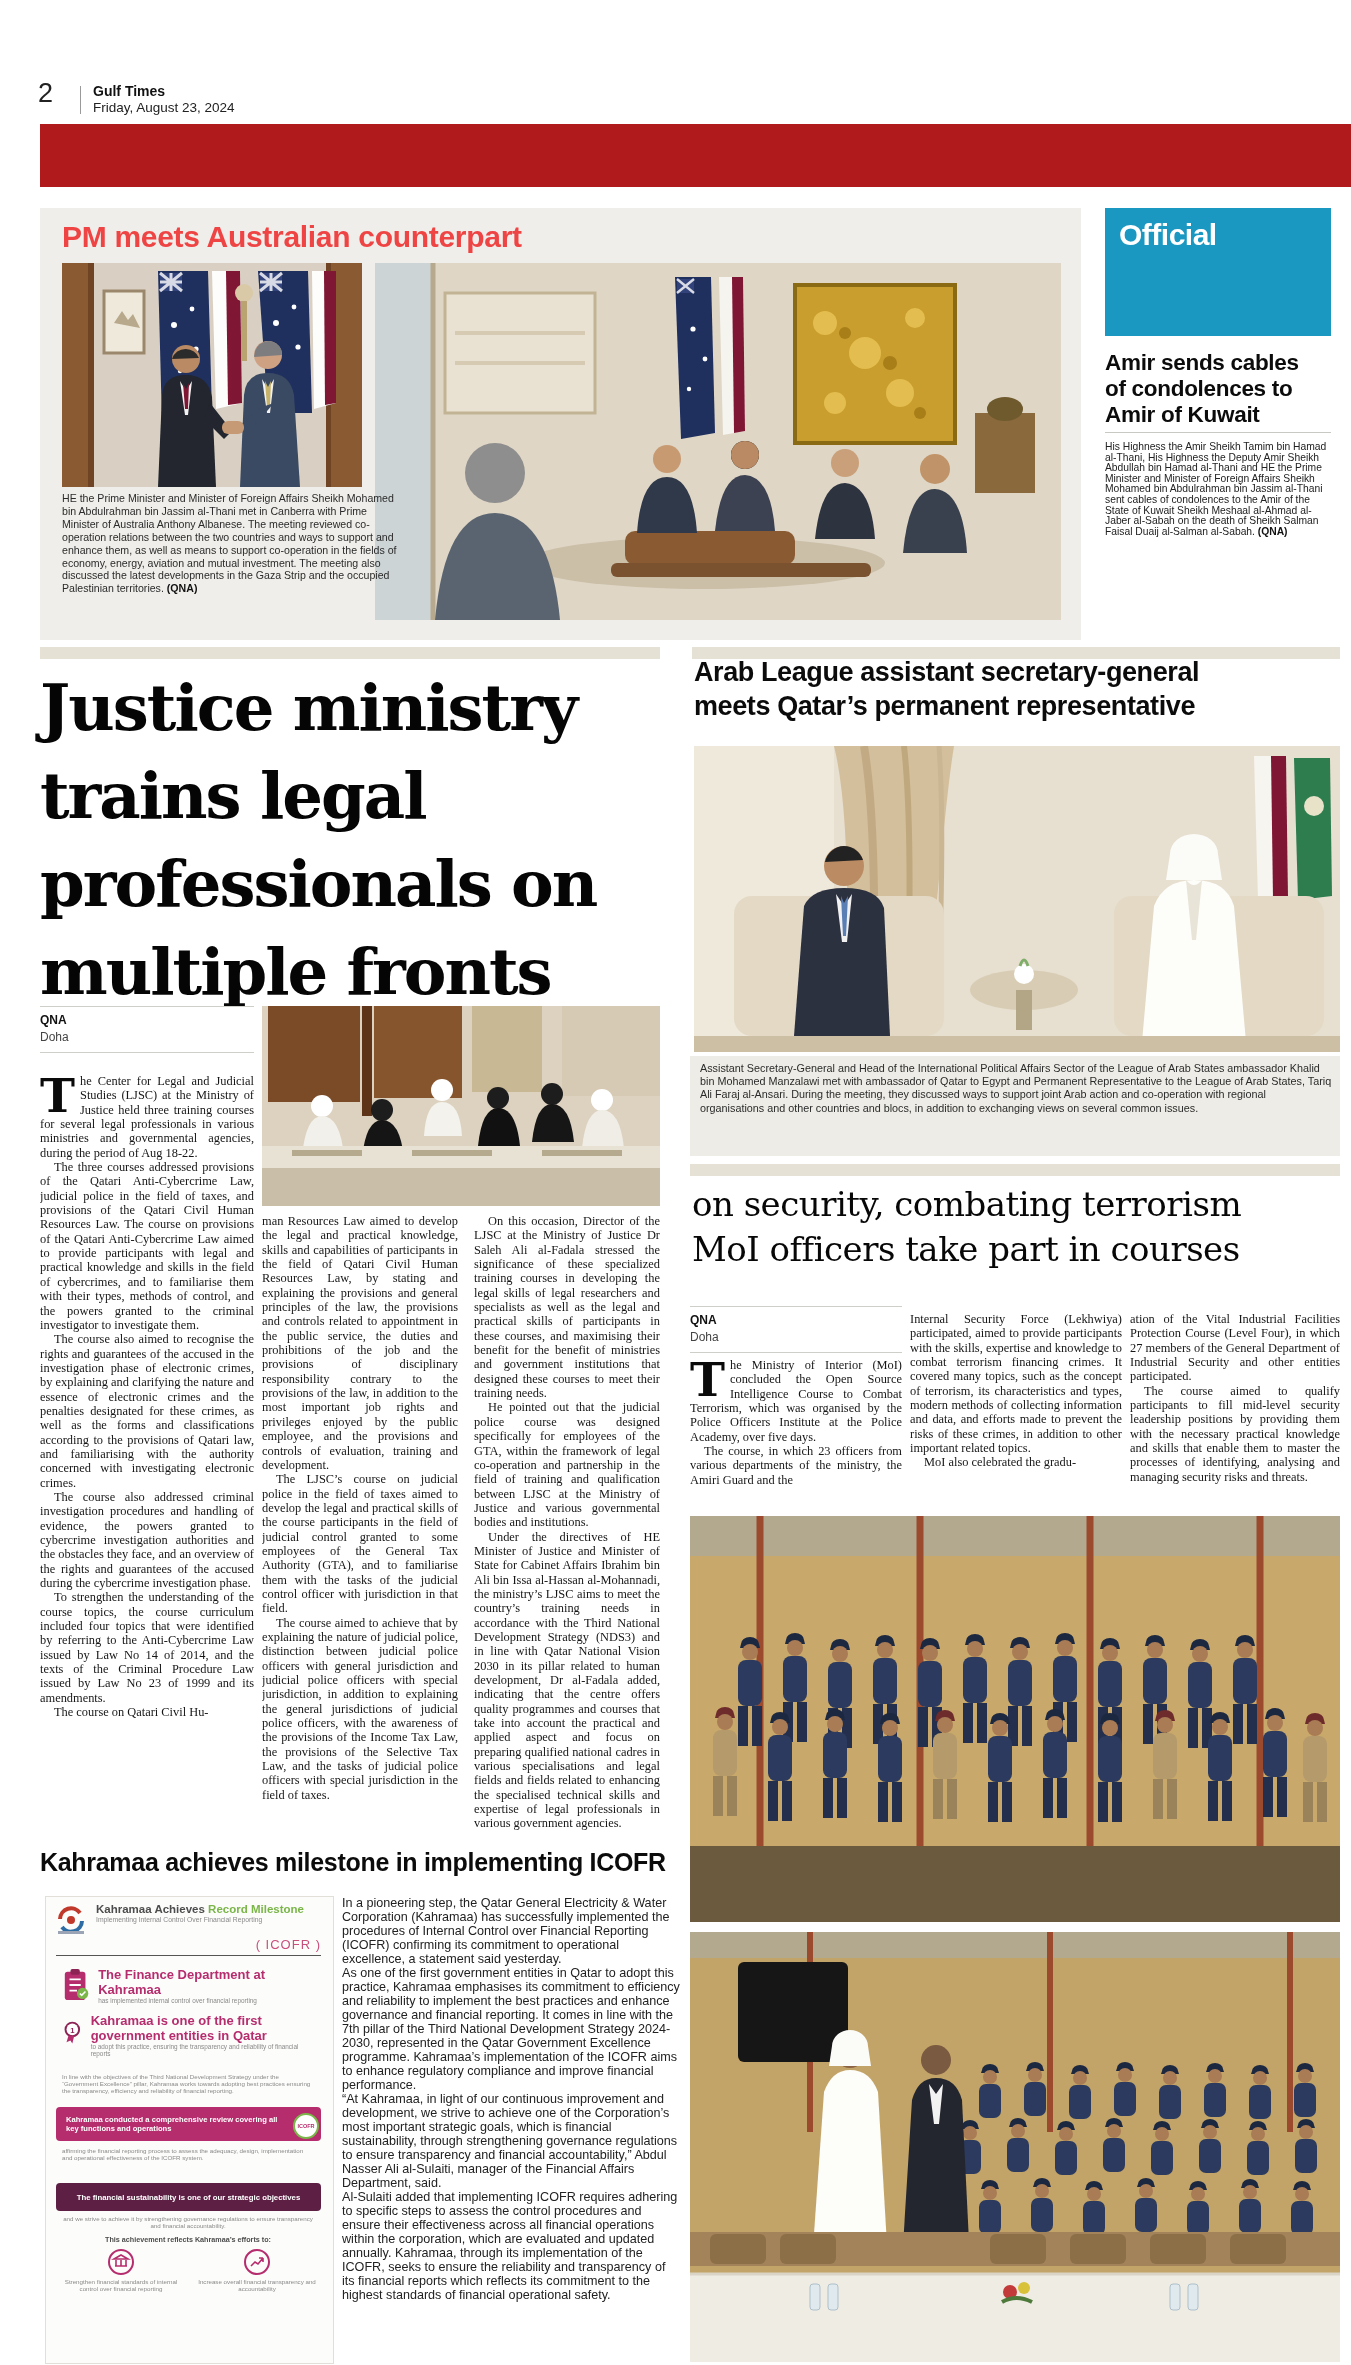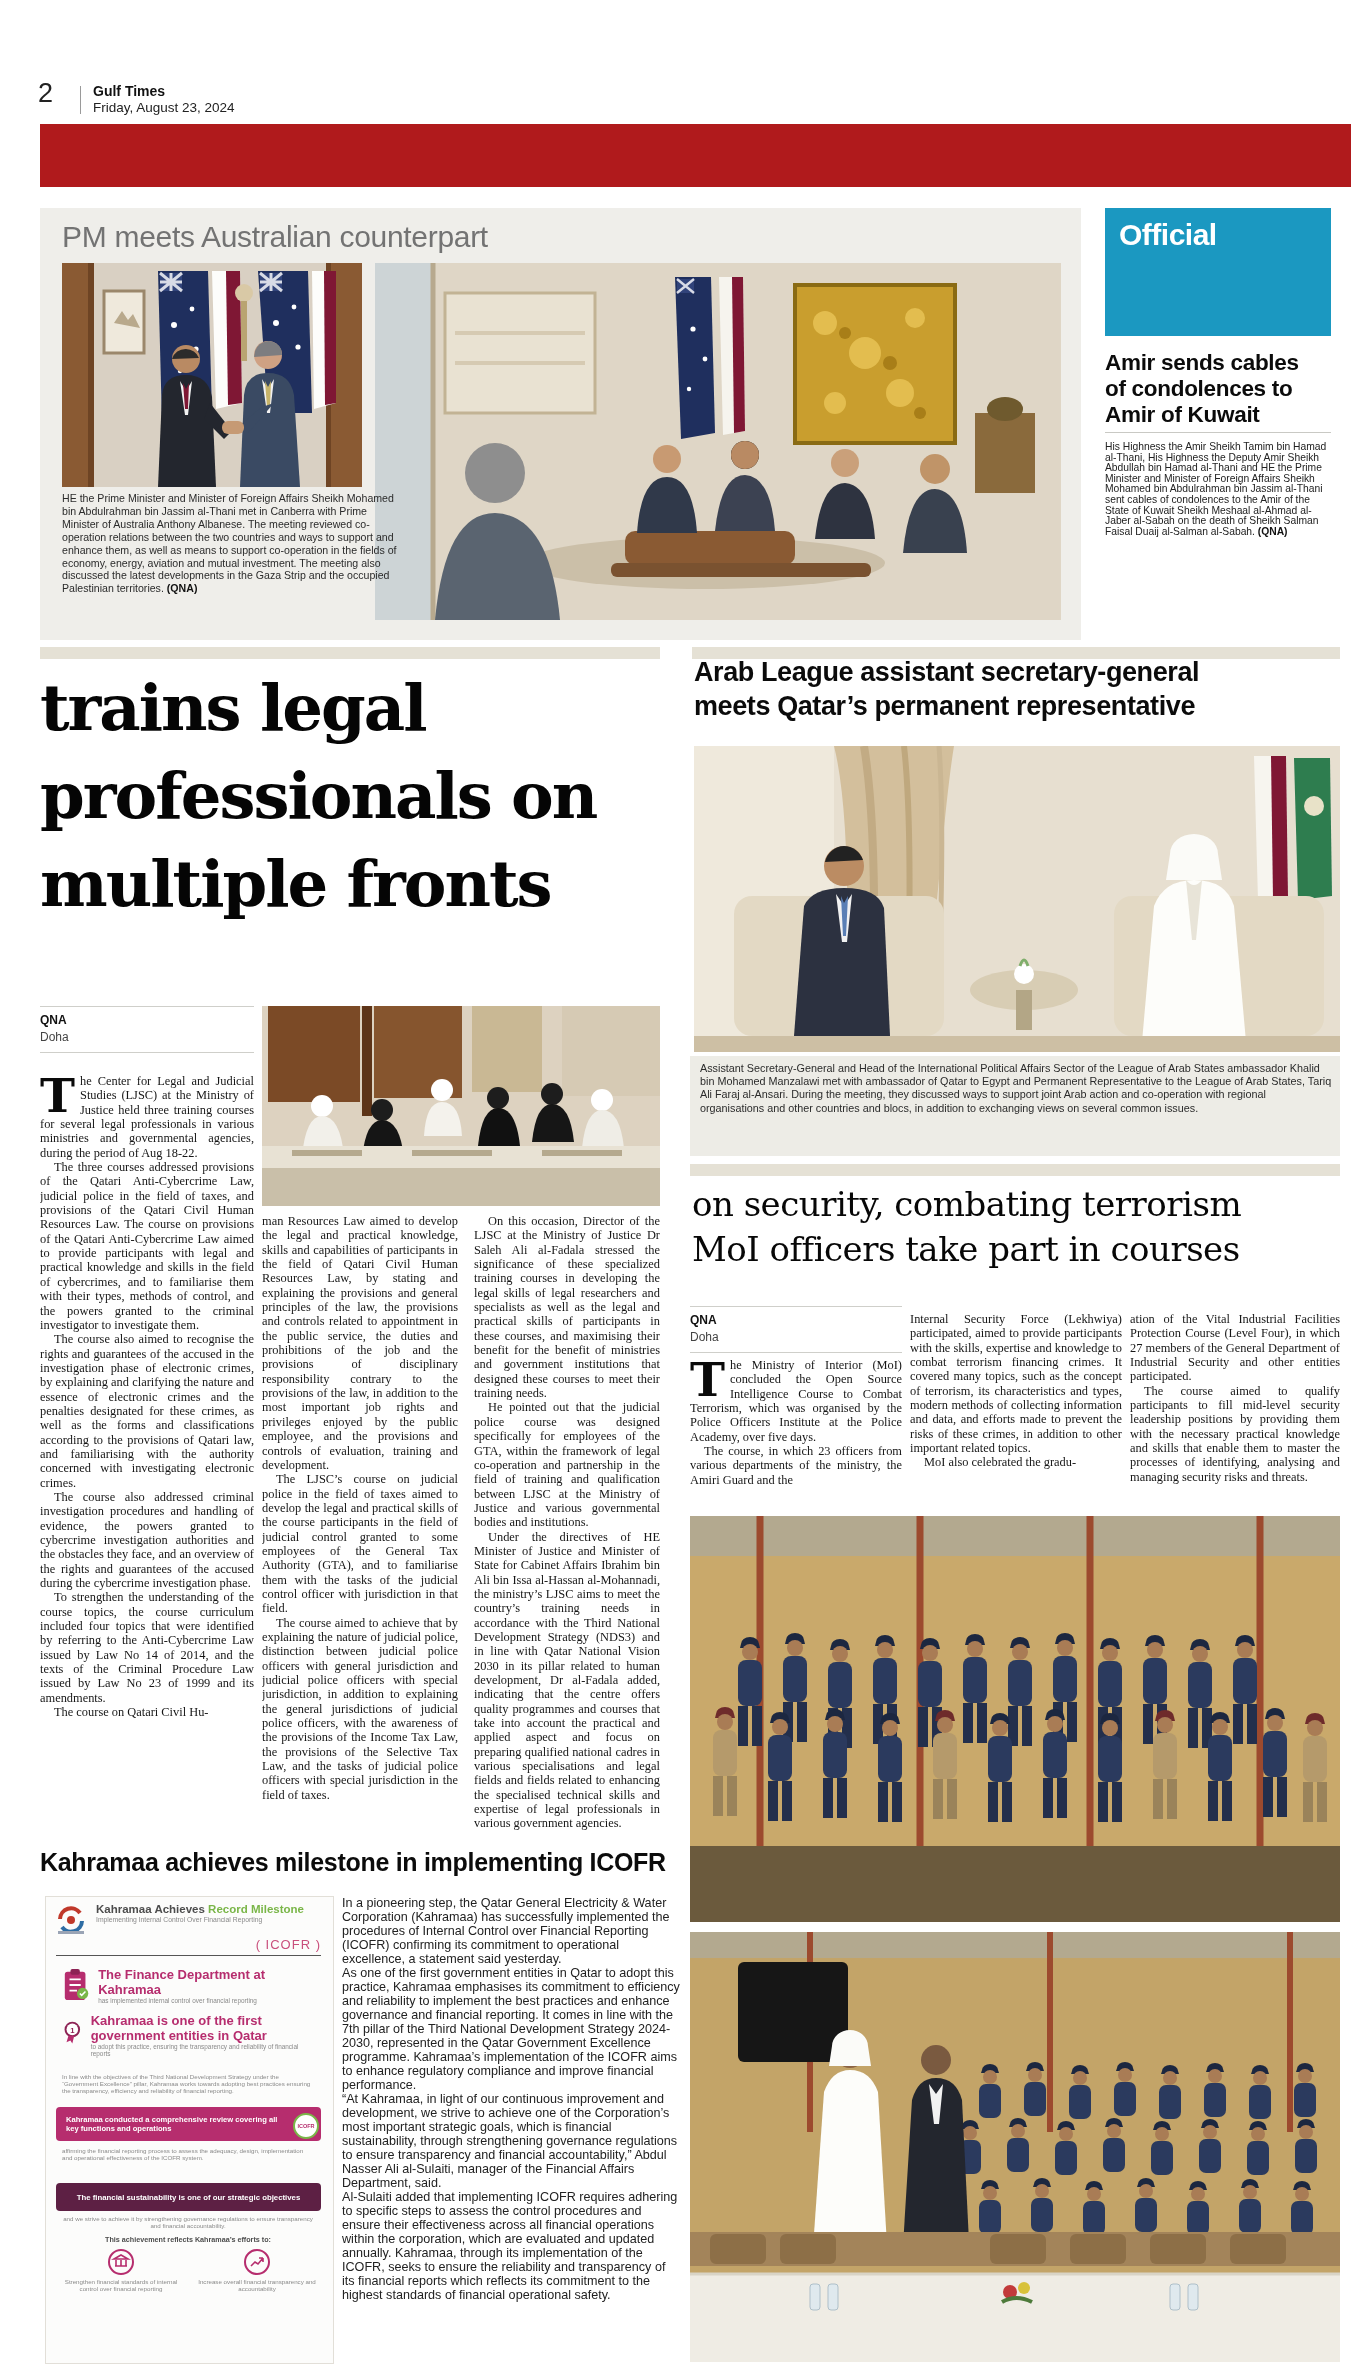--- a/index.html
+++ b/index.html
@@ -14,21 +14,21 @@
   .dateline{left:93px;top:100px;font-size:13.5px;color:#222;}
   .banner{left:40px;top:124px;width:1311px;height:63px;}
   .banner-oval{left:55px;top:131px;width:48px;height:50px;background:#fff;border-radius:50%;
                display:flex;align-items:center;justify-content:center;}
   .banner-sep{left:119px;top:136px;width:2px;height:40px;background:#e9b9b9;}
   .banner-title{left:136px;top:130px;font-size:40px;letter-spacing:2px;color:#fff;font-weight:400;
                 font-family:"Liberation Sans",sans-serif;transform:scaleY(1.08);transform-origin:top left;}
 
   
   .topbox{left:40px;top:208px;width:1041px;height:432px;background:#efeeea;}
-  .top-headline{left:62px;top:220px;font-size:30px;font-weight:normal;color:#737373;letter-spacing:-.3px;}
+  .top-headline{left:62px;top:220px;font-size:30px;font-weight:bold;color:#ef4444;letter-spacing:-.3px;}
   .photo{overflow:hidden;background:#cfc5b5;}
   .pm-left{left:62px;top:263px;width:300px;height:224px;}
   .pm-right{left:375px;top:263px;width:686px;height:357px;}
   .pm-caption{left:62px;top:492px;width:344px;font-size:10.6px;line-height:12.9px;color:#2b2b2b;}
   .qna-b{font-weight:bold;color:#111;}
 
   
   .off-box{left:1105px;top:208px;width:226px;height:128px;background:#1b98c1;}
   .off-label{left:1119px;top:218px;font-size:30px;font-weight:bold;color:#fff;letter-spacing:-.5px;}
   .off-headline{left:1105px;top:350px;width:232px;font-size:22.5px;line-height:26px;font-weight:bold;color:#0b0b0b;letter-spacing:-.3px;}
@@ -264,20 +264,21 @@
 <div class="abs off-rule"></div>
 <div class="abs off-body">
   <span>His Highness the Amir Sheikh Tamim bin Hamad al-Thani, His Highness the Deputy Amir Sheikh Abdullah bin Hamad al-Thani and HE the Prime Minister and Minister of Foreign Affairs Sheikh Mohamed bin Abdulrahman bin Jassim al-Thani sent cables of condolences to the Amir of the State of Kuwait Sheikh Meshaal al-Ahmad al-Jaber al-Sabah on the death of Sheikh Salman Faisal Duaij al-Salman al-Sabah. </span><span class="qna-b">(QNA)</span>
 </div>
 
 <div class="abs bar bar-left"></div>
 <div class="abs bar bar-right-top"></div>
 <div class="abs bar bar-right-mid"></div>
 
 <div class="abs j-headline">
+  <div>Justice ministry</div>
   <div>trains legal</div>
   <div>professionals on</div>
   <div>multiple fronts</div>
 </div>
 
 <div class="abs byline-rule" style="left:40px;top:1006px;width:214px;"></div>
 <div class="abs byline-agency" style="left:40px;top:1013px;">QNA</div>
 <div class="abs byline-city" style="left:40px;top:1030px;">Doha</div>
 <div class="abs byline-rule" style="left:40px;top:1052px;width:214px;"></div>
 

